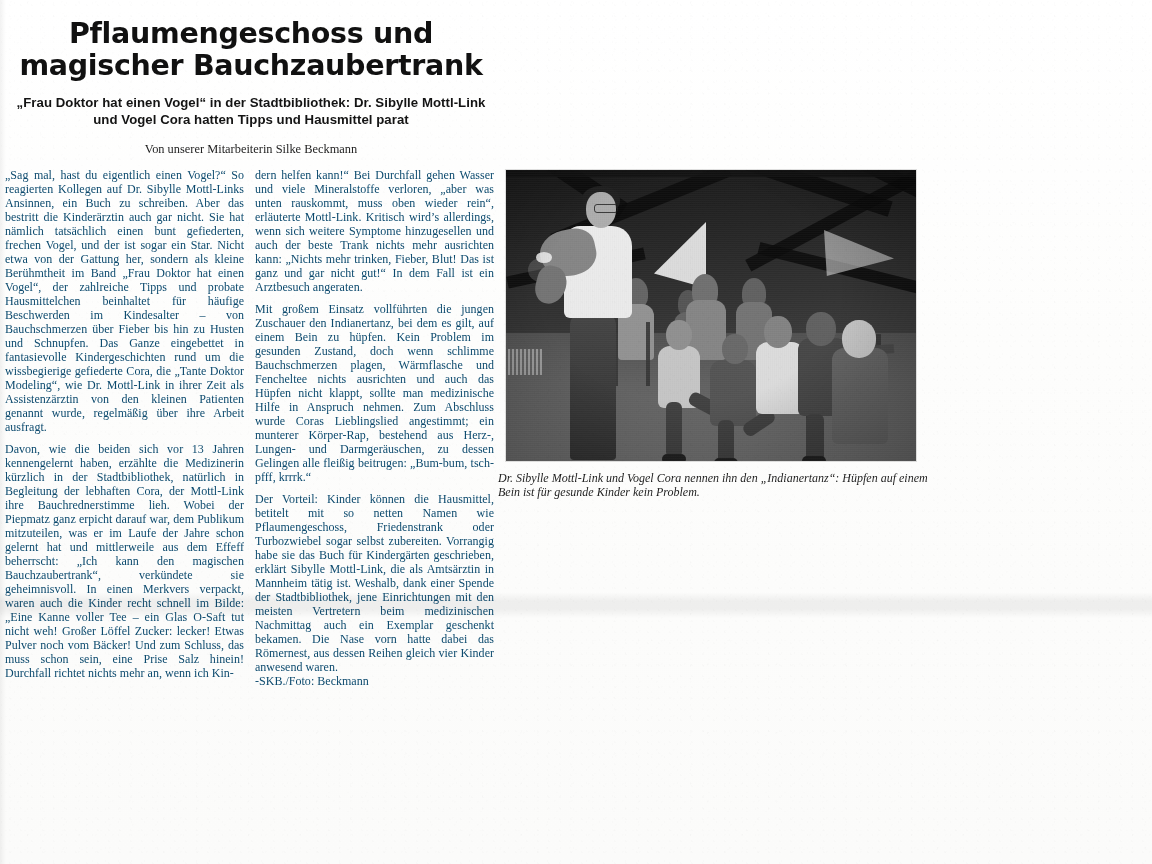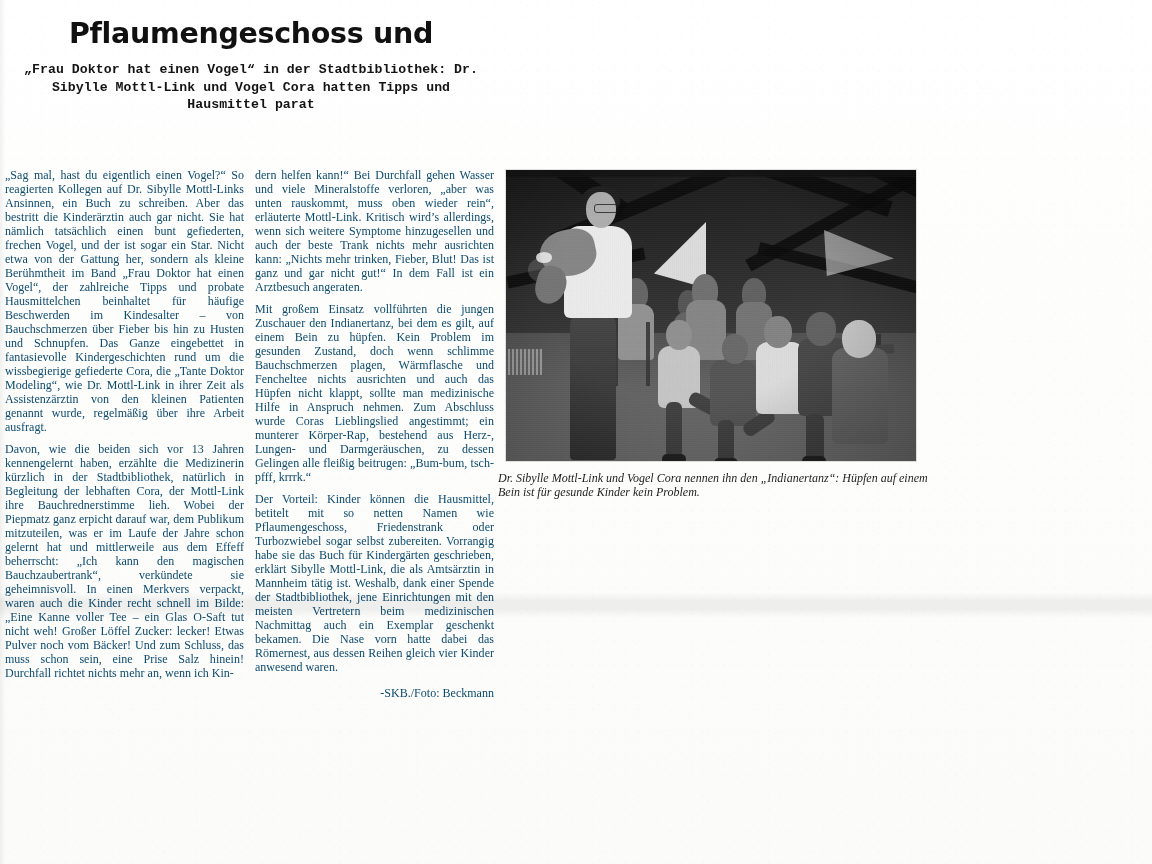--- a/index.html
+++ b/index.html
@@ -79,21 +79,21 @@
     font-family: "DejaVu Sans", sans-serif;
     font-weight: 700;
     font-size: 28.5px;
     line-height: 1.14;
     letter-spacing: -0.3px;
     color: #111;
     margin: 0;
     padding: 0 4px;
   }
   .subhead {
-    font-family: Liberation Mono, monospace;
+    font-family: Liberation Sans, sans-serif;
     font-weight: 700;
     font-size: 13.2px;
     line-height: 1.32;
     color: #141414;
     margin: 11px 6px 0 6px;
     letter-spacing: .05px;
   }
   .byline {
     font-family: "Liberation Serif", serif;
     font-size: 12.4px;
@@ -121,22 +121,21 @@
     color: #0c4a6e;
     letter-spacing: .02px;
   }
   .col p {
     margin: 0;
     text-indent: 0;
   }
   .col p + p { margin-top: 8px; }
   .col .lead { text-indent: 0; }
   .col .sig {
-    margin-top: 12px;
-    text-align: right;
+    margin-top: 0;
     text-indent: 0;
   }
 
   
   .photo-wrap {
     position: absolute;
     left: 506px;
     top: 158px;
     width: 410px;
     height: 291px;
@@ -375,22 +374,24 @@
 </head>
 <body>
 
 <div class="scan-page"></div>
 
 <div class="article">
 
   <div class="headline-block">
     <h1 class="headline">
       <span>Pflaumengeschoss und</span><br>
+      <span>magischer Bauchzaubertrank</span>
     </h1>
     <div class="subhead">„Frau Doktor hat einen Vogel“ in der Stadtbibliothek: Dr. Sibylle Mottl-Link und Vogel Cora hatten Tipps und Hausmittel parat</div>
+    <div class="byline">Von unserer Mitarbeiterin Silke Beckmann</div>
   </div>
 
   <div class="columns">
     <div class="col">
       <p class="lead">„Sag mal, hast du eigentlich einen Vogel?“ So reagierten Kollegen auf Dr. Sibylle Mottl-Links Ansinnen, ein Buch zu schreiben. Aber das bestritt die Kinderärztin auch gar nicht. Sie hat nämlich tatsächlich einen bunt gefiederten, frechen Vogel, und der ist sogar ein Star. Nicht etwa von der Gattung her, sondern als kleine Berühmtheit im Band „Frau Doktor hat einen Vogel“, der zahlreiche Tipps und probate Hausmittelchen beinhaltet für häufige Beschwerden im Kindesalter – von Bauchschmerzen über Fieber bis hin zu Husten und Schnupfen. Das Ganze eingebettet in fantasievolle Kindergeschichten rund um die wissbegierige gefiederte Cora, die „Tante Doktor Modeling“, wie Dr. Mottl-Link in ihrer Zeit als Assistenzärztin von den kleinen Patienten genannt wurde, regelmäßig über ihre Arbeit ausfragt.</p>
       <p>Davon, wie die beiden sich vor 13 Jahren kennengelernt haben, erzählte die Medizinerin kürzlich in der Stadtbibliothek, natürlich in Begleitung der lebhaften Cora, der Mottl-Link ihre Bauchrednerstimme lieh. Wobei der Piepmatz ganz erpicht darauf war, dem Publikum mitzuteilen, was er im Laufe der Jahre schon gelernt hat und mittlerweile aus dem Effeff beherrscht: „Ich kann den magischen Bauchzaubertrank“, verkündete sie geheimnisvoll. In einen Merkvers verpackt, waren auch die Kinder recht schnell im Bilde: „Eine Kanne voller Tee – ein Glas O-Saft tut nicht weh! Großer Löffel Zucker: lecker! Etwas Pulver noch vom Bäcker! Und zum Schluss, das muss schon sein, eine Prise Salz hinein! Durchfall richtet nichts mehr an, wenn ich Kin-</p>
     </div>
     <div class="col">
       <p>dern helfen kann!“ Bei Durchfall gehen Wasser und viele Mineralstoffe verloren, „aber was unten rauskommt, muss oben wieder rein“, erläuterte Mottl-Link. Kritisch wird’s allerdings, wenn sich weitere Symptome hinzugesellen und auch der beste Trank nichts mehr ausrichten kann: „Nichts mehr trinken, Fieber, Blut! Das ist ganz und gar nicht gut!“ In dem Fall ist ein Arztbesuch angeraten.</p>
       <p>Mit großem Einsatz vollführten die jungen Zuschauer den Indianertanz, bei dem es gilt, auf einem Bein zu hüpfen. Kein Problem im gesunden Zustand, doch wenn schlimme Bauchschmerzen plagen, Wärmflasche und Fencheltee nichts ausrichten und auch das Hüpfen nicht klappt, sollte man medizinische Hilfe in Anspruch nehmen. Zum Abschluss wurde Coras Lieblingslied angestimmt; ein munterer Körper-Rap, bestehend aus Herz-, Lungen- und Darmgeräuschen, zu dessen Gelingen alle fleißig beitrugen: „Bum-bum, tsch-pfff, krrrk.“</p>

